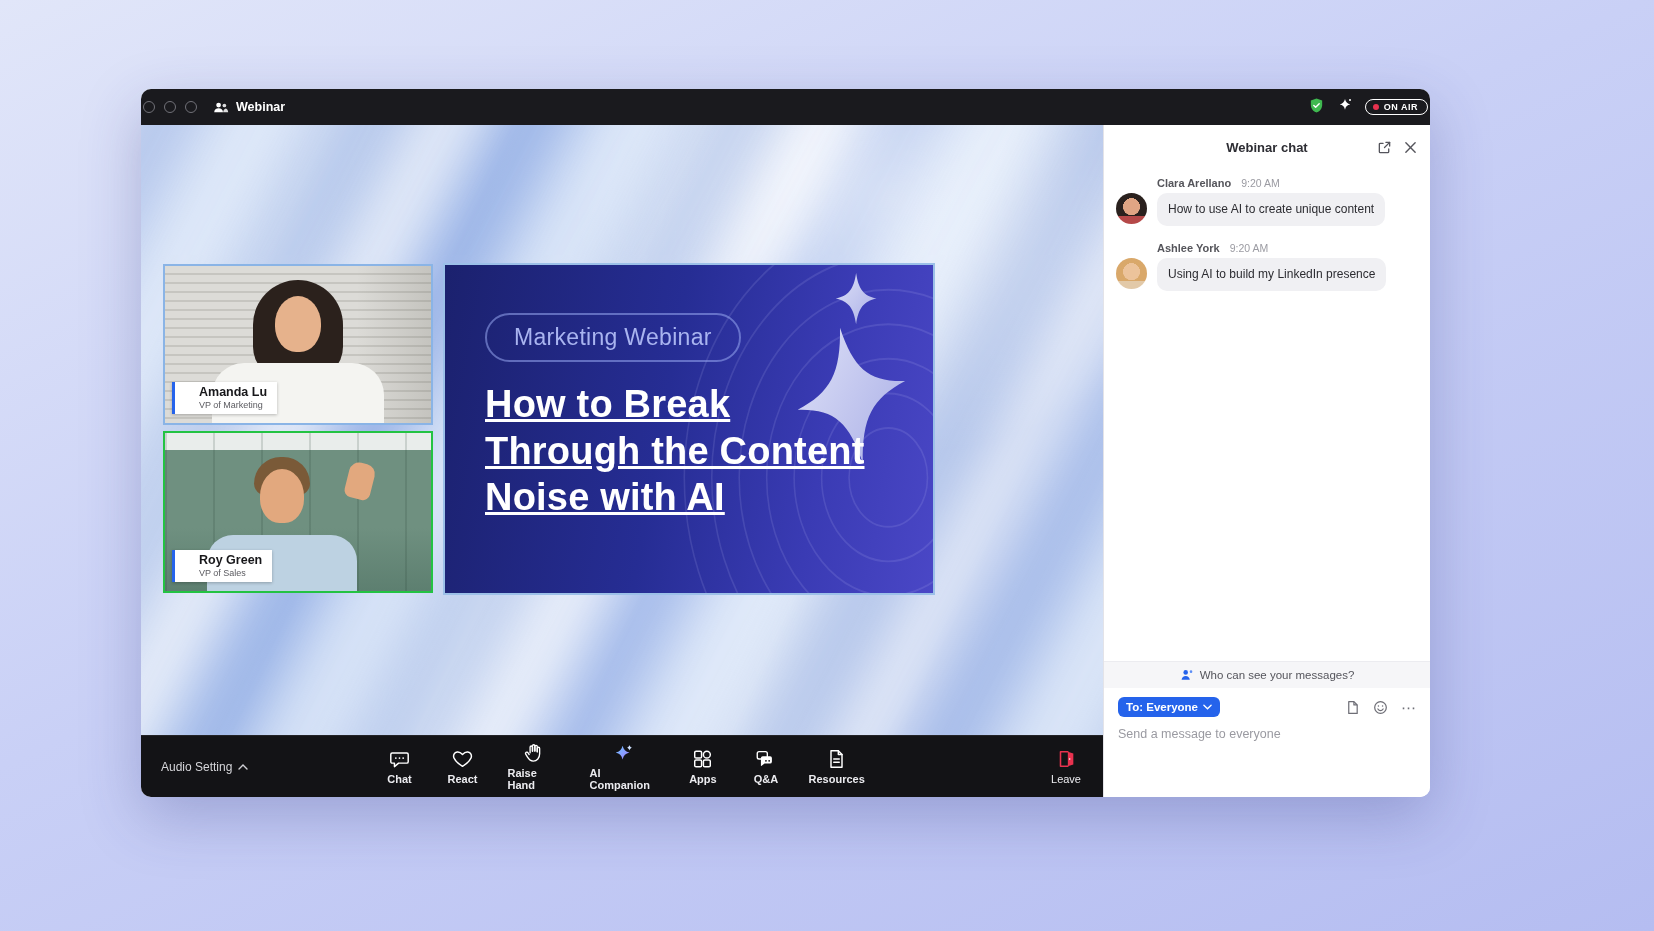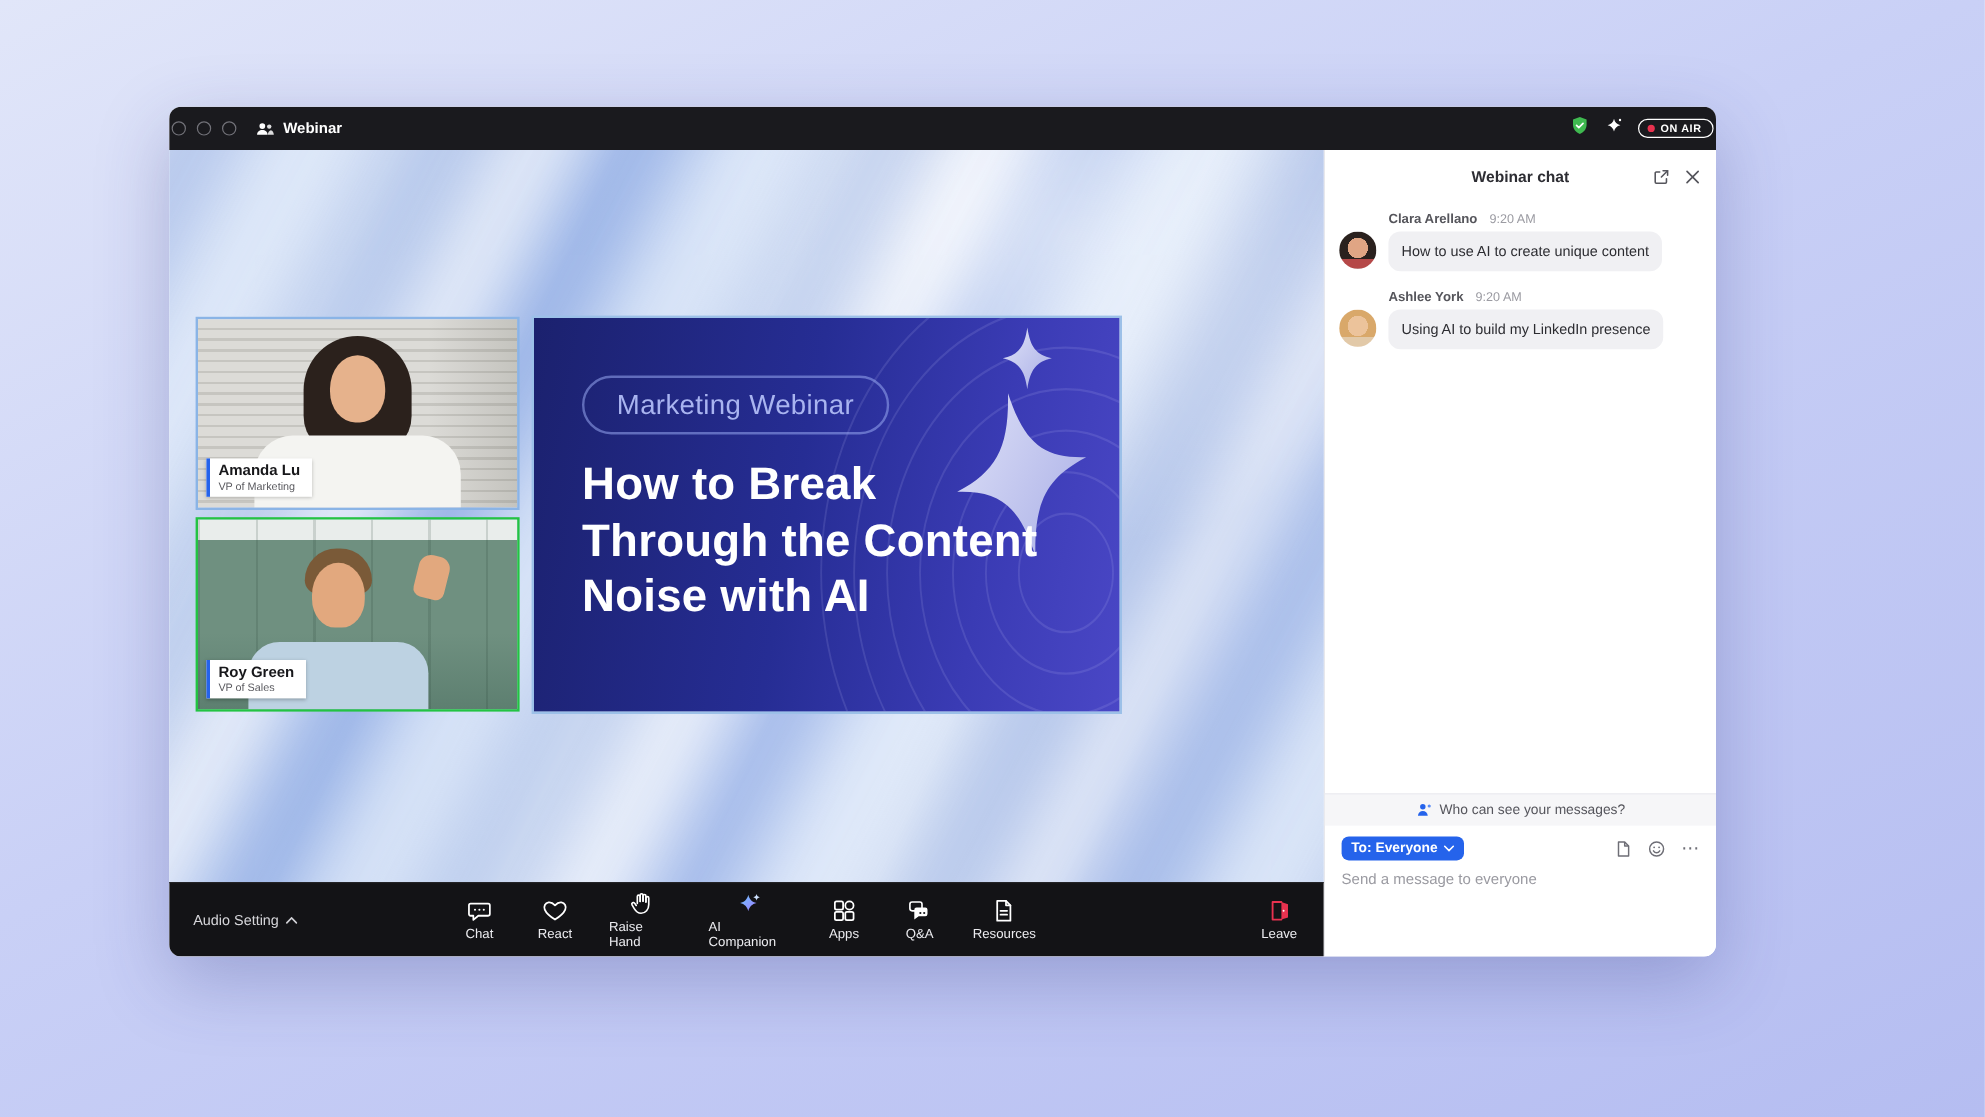--- a/index.html
+++ b/index.html
@@ -63,43 +63,43 @@
   .fig-roy .hair { left:44%; top:24px; transform:translateX(-50%); width:56px; height:38px;
     background:#7a5a38; border-radius:28px 28px 12px 12px; }
   .fig-roy .face { left:44%; top:36px; transform:translateX(-50%); width:44px; height:54px;
     background:#e2a87e; border-radius:50% 50% 44% 44%; }
   .fig-roy .torso { left:44%; bottom:0; transform:translateX(-50%); width:150px; height:56px;
     background:#bdd2e2; border-radius:26px 26px 0 0; }
   .fig-roy .hand { right:58px; top:30px; width:26px; height:36px; background:#e2a87e;
     border-radius:10px 10px 7px 7px; transform:rotate(14deg); }
 
   .name-badge { position:absolute; left:7px; bottom:9px; background:#fff;
-    border-left:3px solid #2563eb; padding:3px 10px 4px 7px;
+    border-left:3px solid #2563eb; padding:3px 10px 4px 24px;
     box-shadow:0 1px 3px rgba(0,0,0,.25); z-index:3; }
   .name-badge .nm { display:block; font-size:12.5px; font-weight:700; color:#17171a; }
   .name-badge .rl { display:block; font-size:9px; color:#5b5b60; margin-top:1px; }
 
   
   .slide { position:absolute; left:302px; top:138px; width:492px; height:332px; z-index:2;
     border:2px solid #9cc0e8; overflow:hidden;
     background: linear-gradient(100deg,#1b216e 0%,#262d94 45%,#3a3bb4 75%,#4a47c6 100%); }
   .slide-deco { position:absolute; inset:0; width:100%; height:100%; }
   .slide-badge { position:absolute; left:40px; top:48px; display:inline-block;
     border:2px solid rgba(152,168,240,.55); border-radius:999px; padding:9px 27px;
     color:#a9b4f0; font-size:23px; letter-spacing:.3px; }
   .slide-title { position:absolute; left:40px; top:116px; width:480px;
     color:#fff; font-size:38px; font-weight:700; line-height:1.23;
-    white-space:pre-line; letter-spacing:.2px; }
+    white-space:pre-line; letter-spacing:.2px;text-decoration:underline; }
 
   
   .toolbar { height:62px; background:#131316; border-top:1px solid #232327;
     display:flex; align-items:center; padding:0 20px; position:relative; flex-shrink:0; }
   .audio-setting { display:flex; align-items:center; gap:6px; color:#d6d6da; font-size:12px; cursor:pointer; }
   .tb-center { position:absolute; left:50%; top:0; height:100%; transform:translateX(-50%);
-    display:flex; align-items:center; gap:27px; }
+    display:flex; align-items:center; gap:27px;font-weight:bold; }
   .tb-item { display:flex; flex-direction:column; align-items:center; justify-content:center;
     gap:3px; color:#ececf0; font-size:11px; cursor:pointer; min-width:36px; }
   .tb-item svg { width:22px; height:22px; display:block; }
   .tb-leave { position:absolute; right:22px; top:0; height:100%;
     display:flex; flex-direction:column; align-items:center; justify-content:center;
     gap:3px; color:#ececf0; font-size:11px; cursor:pointer; }
   .tb-leave svg { width:22px; height:22px; }
 
   
   .chat { width:327px; background:#fff; border-left:1px solid #e3e3e8;

